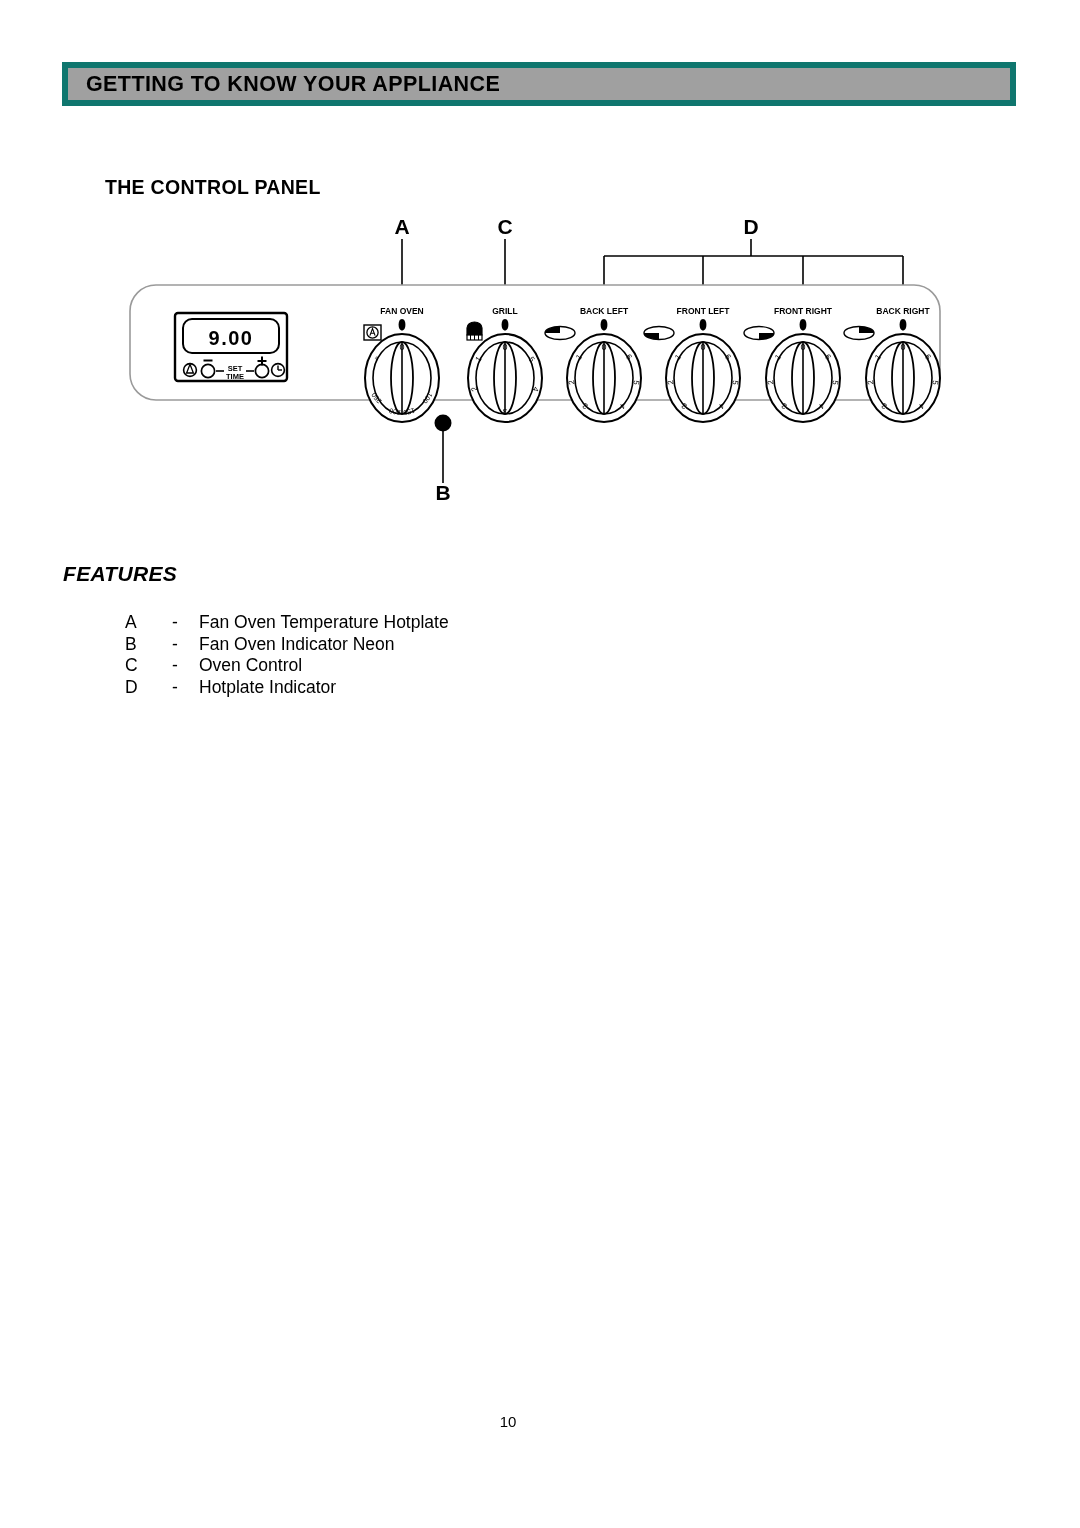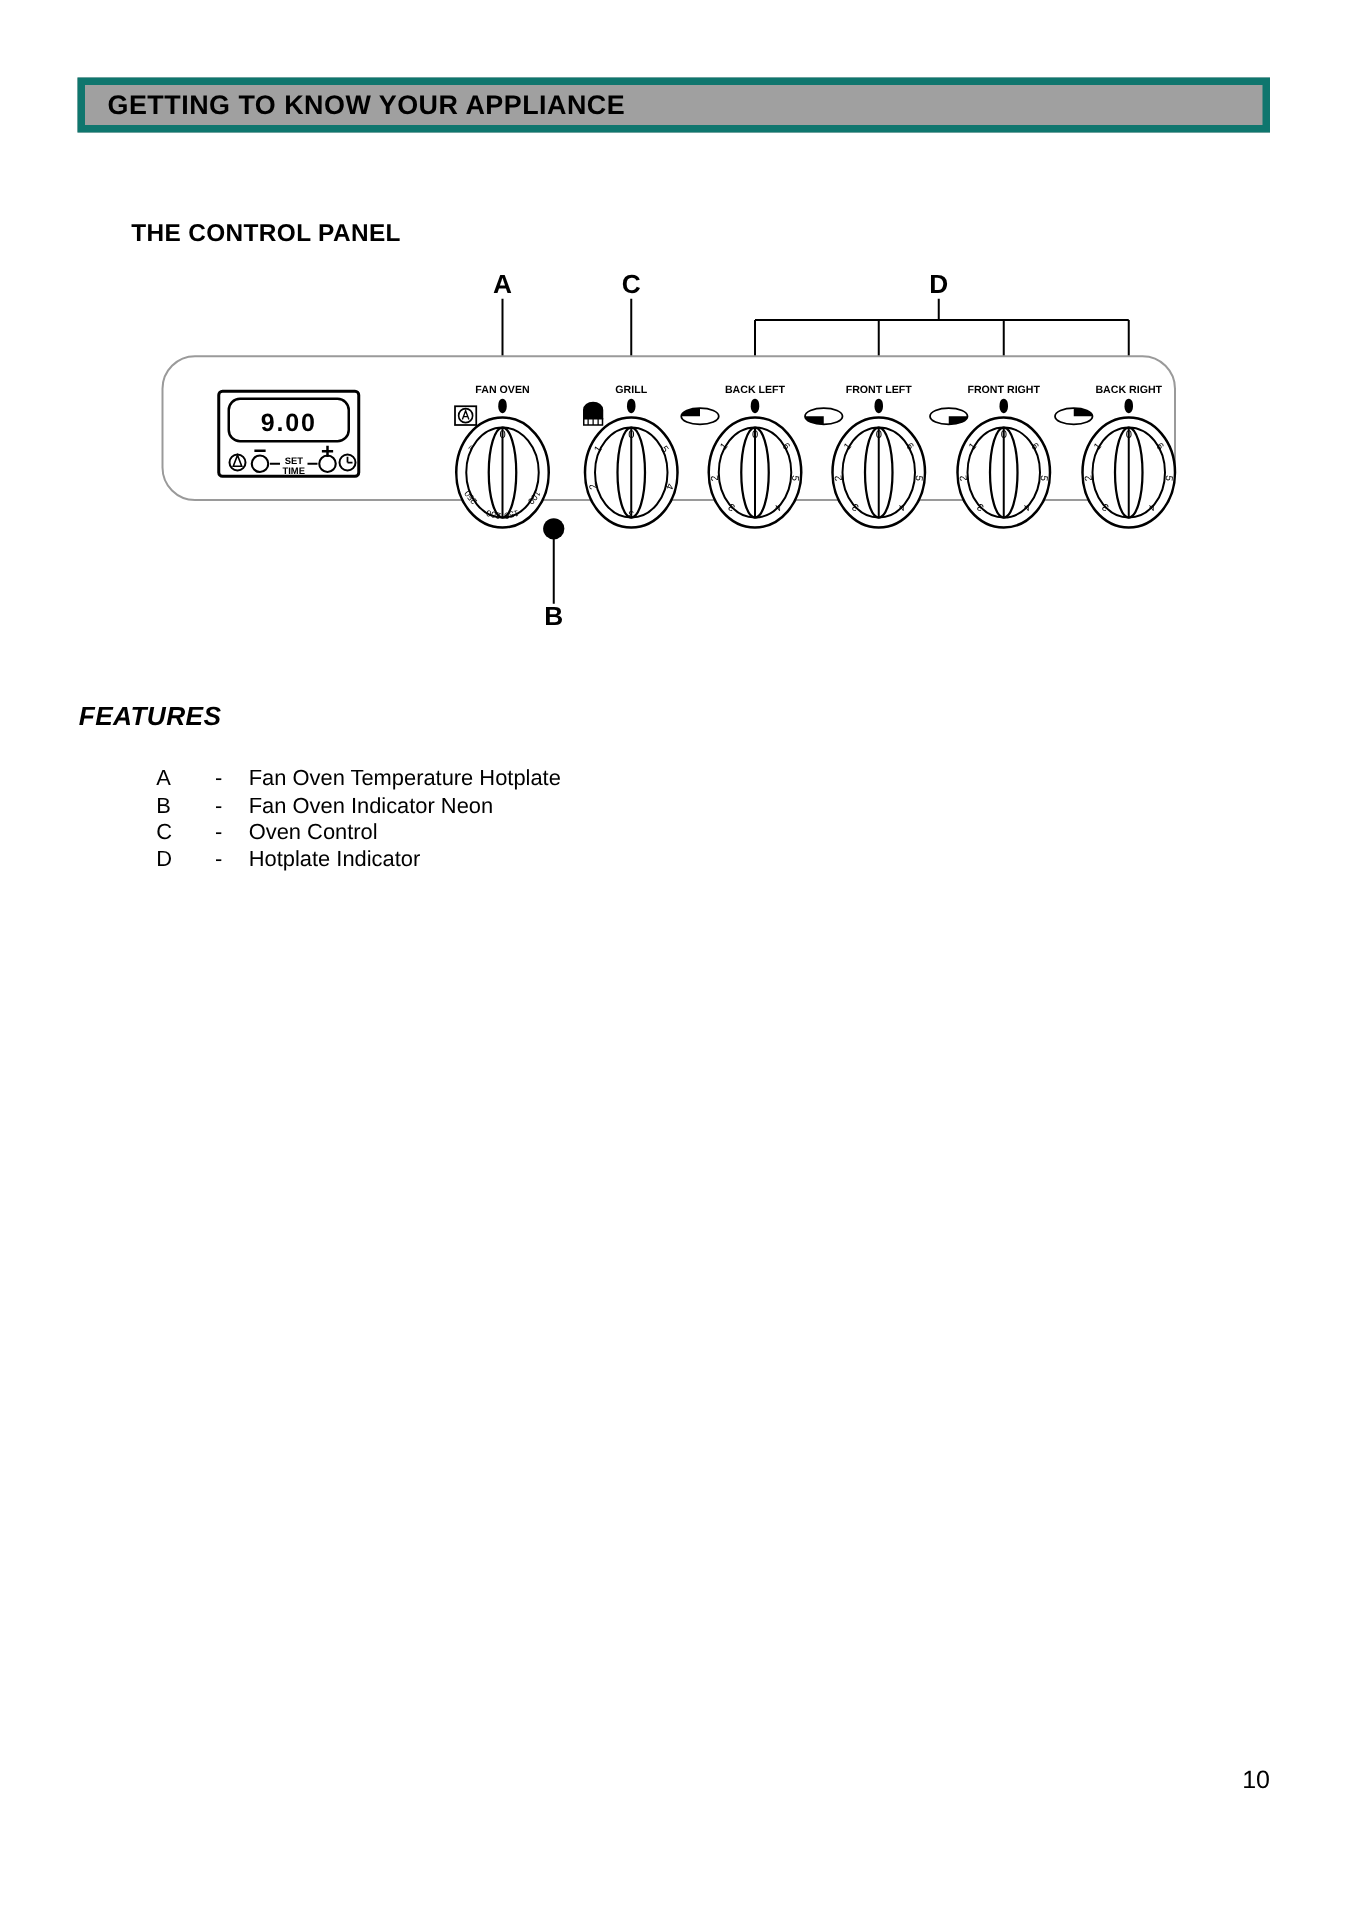--- a/index.html
+++ b/index.html
@@ -74,22 +74,22 @@
   .feature-key   { width: 47px; }
   .feature-dash  { width: 27px; }
   .feature-label { }
 
   
   .page-number {
     position: absolute;
     left: 0;
     top: 1413px;
     width: 1016px;
-    text-align: right;
-    font-size: 20px;
+    text-align: center;
+    font-size: 15px;
   }
 </style>
 </head>
 <body>
 
 <div class="page-header">
   <div class="page-header-title">GETTING TO KNOW YOUR APPLIANCE</div>
 </div>
 
 <div class="section-heading" id="control-panel-heading">THE CONTROL PANEL</div>

